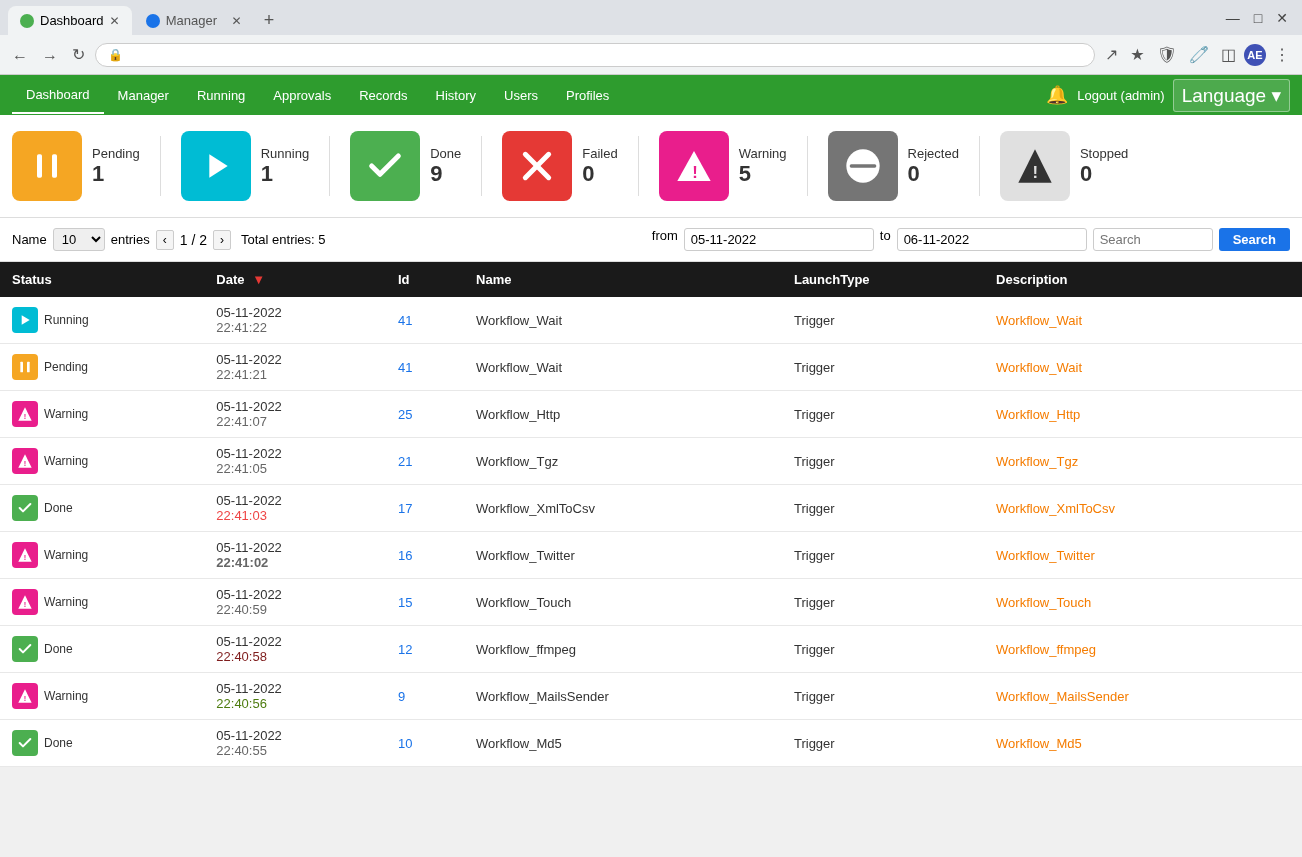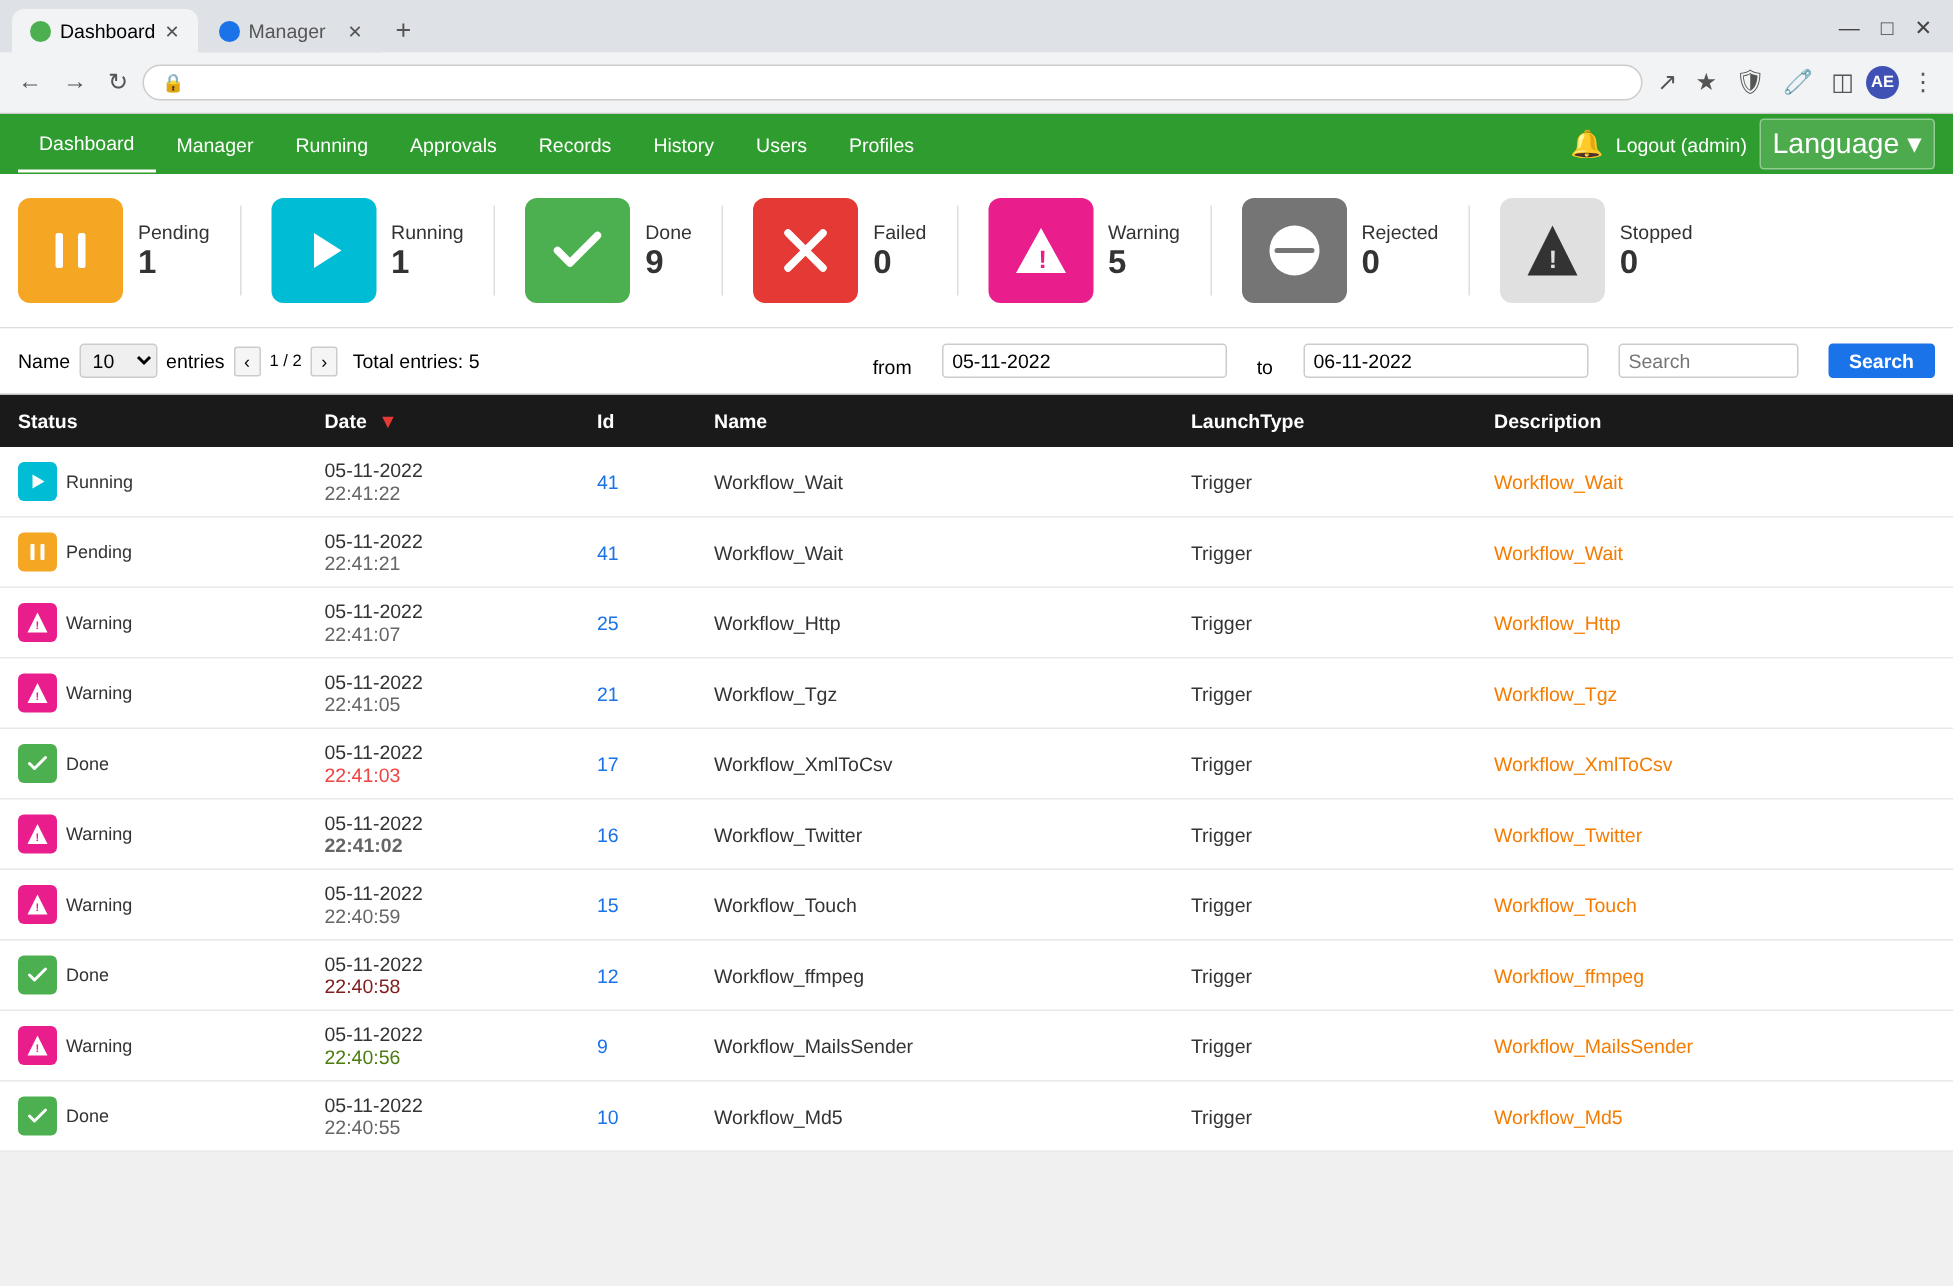--- a/index.html
+++ b/index.html
@@ -36,23 +36,23 @@
     .stat-info { display: flex; flex-direction: column; }
     .stat-label { font-size: 13px; color: #333; }
     .stat-value { font-size: 22px; font-weight: bold; color: #333; }
     .stat-divider { width: 1px; height: 60px; background: #ddd; }
 
     
     .table-controls { display: flex; align-items: center; padding: 10px 12px; background: white; gap: 6px; border-bottom: 1px solid #ddd; }
     .show-label { font-size: 13px; }
     .entries-select { padding: 2px 4px; border: 1px solid #ccc; border-radius: 3px; font-size: 13px; }
     .pagination-btn { padding: 2px 6px; border: 1px solid #ccc; background: #f5f5f5; cursor: pointer; border-radius: 2px; font-size: 12px; }
-    .pagination-info { font-size: 11px; }
+    .pagination-info { font-size: 14px; }
     .total-entries { font-size: 13px; margin-left: 4px; }
-    .date-filter { margin-left: auto; display: flex; align-items: flex-end; gap: 20px; font-size: 13px; }
+    .date-filter { margin-left: auto; display: flex; align-items: flex-start; gap: 6px; font-size: 13px; }
     .date-input { padding: 3px 6px; border: 1px solid #ccc; border-radius: 3px; font-size: 13px; }
     .search-btn { padding: 4px 14px; background: #1a73e8; color: white; border: none; border-radius: 3px; cursor: pointer; font-weight: bold; font-size: 13px; }
 
     
     .data-table { width: 100%; border-collapse: collapse; background: white; }
     .data-table th { background: #1a1a1a; color: white; padding: 10px 12px; text-align: left; font-size: 13px; font-weight: 600; }
     .data-table td { padding: 8px 12px; border-bottom: 1px solid #e8e8e8; font-size: 13px; color: #333; vertical-align: middle; }
 
     .status-badge { display: flex; align-items: center; gap: 6px; }
     .status-icon { width: 26px; height: 26px; border-radius: 4px; display: flex; align-items: center; justify-content: center; flex-shrink: 0; }

